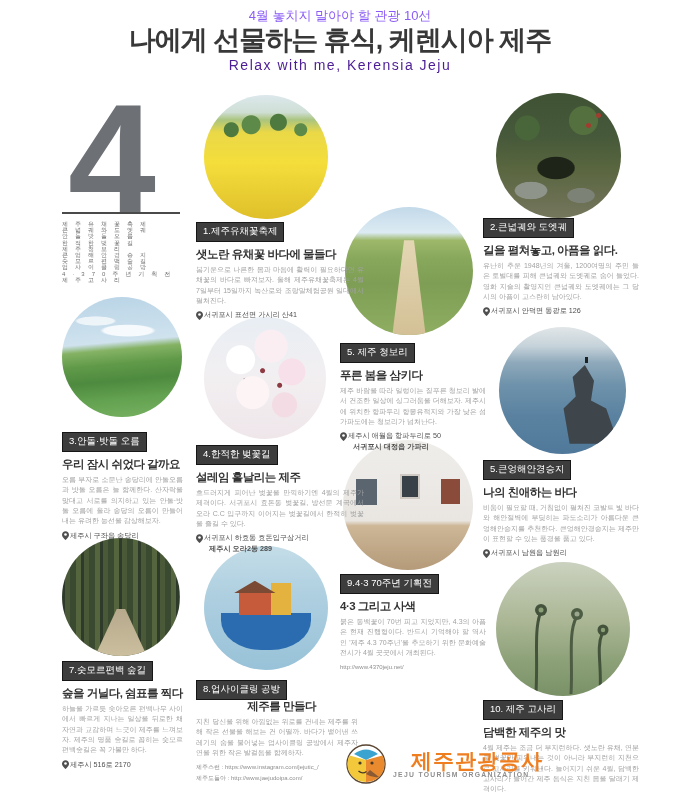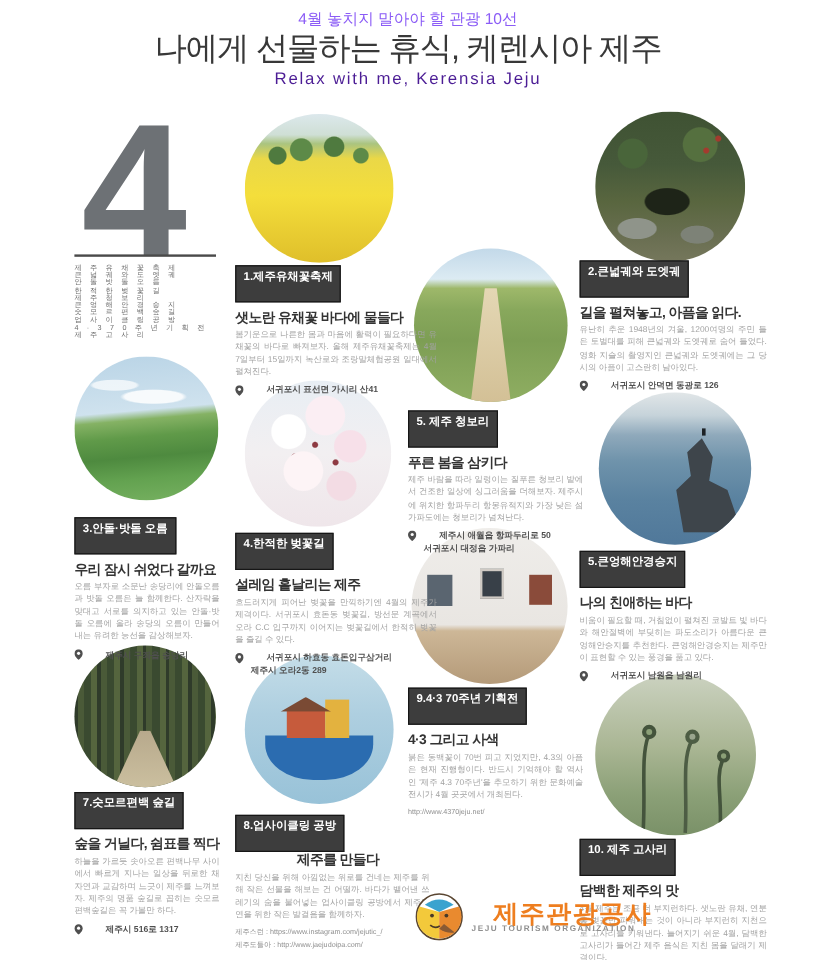--- a/index.html
+++ b/index.html
@@ -1,21 +1,21 @@
 <!DOCTYPE html>
 <html><head>
 <meta charset="utf-8">
 <style>
   html,body{margin:0;padding:0;background:#fff;}
   .poster{position:relative;width:680px;height:800px;background:#fff;overflow:hidden;
           font-family:"Liberation Sans","DejaVu Sans",sans-serif;color:#333;}
   .abs{position:absolute;}
   
   .kicker{top:7px;left:0;width:680px;text-align:center;font-size:13px;color:#8b5cf6;}
-  .main-title{top:22px;left:0;width:680px;text-align:center;font-size:27px;font-weight:normal;color:#383838;letter-spacing:-1px;}
+  .main-title{top:22px;left:0;width:680px;text-align:center;font-size:27px;font-weight:bold;color:#383838;letter-spacing:-1px;}
   .sub-title{top:57px;left:0;width:680px;text-align:center;font-size:14px;color:#4c1d95;letter-spacing:1.5px;}
   
   .numeral{left:68px;top:80px;font-size:158px;font-weight:bold;line-height:1;color:#6d7175;}
   .rule{left:62px;top:212px;width:118px;border-top:2px solid #4a4a4a;height:0;}
   .vindex{left:62px;top:221px;width:122px;}
   .vrow{font-size:6px;line-height:6.2px;letter-spacing:7px;color:#6f6f6f;white-space:nowrap;}
   
   .circle{position:absolute;border-radius:50%;overflow:hidden;}
   .p1{background:
       radial-gradient(circle at 22% 28%, #4f7a3f 0 7px, transparent 8px),
@@ -64,26 +64,26 @@
   .p8 .cabin2{position:absolute;left:54%;bottom:44%;width:16%;height:26%;background:#e3b23f;}
   .p8 .roof{position:absolute;left:24%;bottom:62%;width:34%;height:10%;background:#7a4a34;
       clip-path:polygon(0 100%,50% 0,100% 100%);}
   .p9{background:linear-gradient(180deg,#efedea 0%,#e9e6e2 62%,#cdb797 66%,#b49a79 100%);}
   .p9 .art1{position:absolute;left:10%;top:30%;width:16%;height:20%;background:#5a6570;}
   .p9 .art2{position:absolute;left:44%;top:26%;width:12%;height:16%;background:#384048;border:2px solid #cfcac4;}
   .p9 .art3{position:absolute;right:10%;top:30%;width:15%;height:19%;background:#8a4b3a;}
   .p10{background:linear-gradient(180deg,#cbd2c0 0%,#aab694 45%,#8ba077 75%,#7a9168 100%);}
   
   .item{position:absolute;}
-  .badge{display:inline-block;background:#3d3d3d;color:#fff;font-size:9.5px;font-weight:bold;
-         padding:2px 6px 14px;border:1px solid #161616;letter-spacing:0;}
+  .badge{display:inline-block;background:#3d3d3d;color:#fff;font-size:9.5px;font-weight:normal;
+         padding:2px 6px 3px;border:1px solid #161616;letter-spacing:0;}
   .ititle{margin:5px 0 3px;font-size:11.5px;font-weight:bold;color:#333;letter-spacing:-0.5px;}
   .ititle2{margin:-1px 0 3px;font-size:11.5px;font-weight:bold;color:#333;text-align:right;letter-spacing:-0.5px;}
   .idesc{margin:0;font-size:7px;line-height:1.48;color:#a2a2a2;text-align:justify;word-break:break-all;}
-  .loc{display:flex;align-items:center;gap:19px;margin-top:4px;font-size:7.2px;font-weight:bold;color:#4f4f4f;}
+  .loc{display:flex;align-items:center;gap:1px;margin-top:4px;font-size:7.2px;font-weight:normal;color:#4f4f4f;}
   .loc2{margin-top:1px;padding-left:13px;font-size:7.2px;font-weight:bold;color:#4f4f4f;}
   .pin{width:7px;height:9px;flex:0 0 auto;}
   .links{margin-top:4px;}
   .link-line{font-size:6px;line-height:1.7;color:#8f8f8f;word-break:break-all;}
   
   .logo-icon{left:346px;top:744px;width:40px;height:40px;}
   .org-kr{left:392px;top:747px;font-size:21px;font-weight:bold;color:#ee7e1f;letter-spacing:1px;margin-left:19px;}
   .org-en{left:393px;top:771px;font-size:6.8px;font-weight:bold;color:#8e8e8e;letter-spacing:1.3px;}
 </style>
 </head>
@@ -231,21 +231,21 @@
 
   <section class="item" style="left:62px;top:659px;width:121px;">
     <div class="badge">7.숫모르편백 숲길</div>
     <h3 class="ititle">숲을 거닐다, 쉼표를 찍다</h3>
     <p class="idesc">하늘을 가르듯 솟아오른 편백나무 사이에서 빠르게 지나는 일상을 뒤로한 채 자연과 교감하며 느긋이 제주를 느껴보자. 제주의 명품 숲길로 꼽히는 숫모르편백숲길은 꼭 가볼만 하다.</p>
     <div class="loc">
       <svg class="pin" viewBox="0 0 8 10">
           <path d="M4 0C1.8 0 0 1.8 0 4c0 3 4 6 4 6s4-3 4-6C8 1.8 6.2 0 4 0z" fill="#4f4f4f"></path>
           <circle cx="4" cy="3.8" r="1.5" fill="#fff"></circle>
         </svg>
-      <span>제주시 516로 1317</span>
+      <span>제주시 516로 2170</span>
     </div>
   </section>
 
   <section class="item" style="left:196px;top:678px;width:162px;">
     <div class="badge">8.업사이클링 공방</div>
     <h3 class="ititle2" style="width:120px;">제주를 만들다</h3>
     <p class="idesc">지친 당신을 위해 아낌없는 위로를 건네는 제주를 위해 작은 선물을 해보는 건 어떨까. 바다가 뱉어낸 쓰레기의 숨을 불어넣는 업사이클링 공방에서 제주자연을 위한 작은 발걸음을 함께하자.</p>
     <div class="links">
       <div class="link-line">제주스런 : https://www.instagram.com/jejutic_/</div>
       <div class="link-line">제주도들아 : http://www.jaejudoipa.com/</div>

